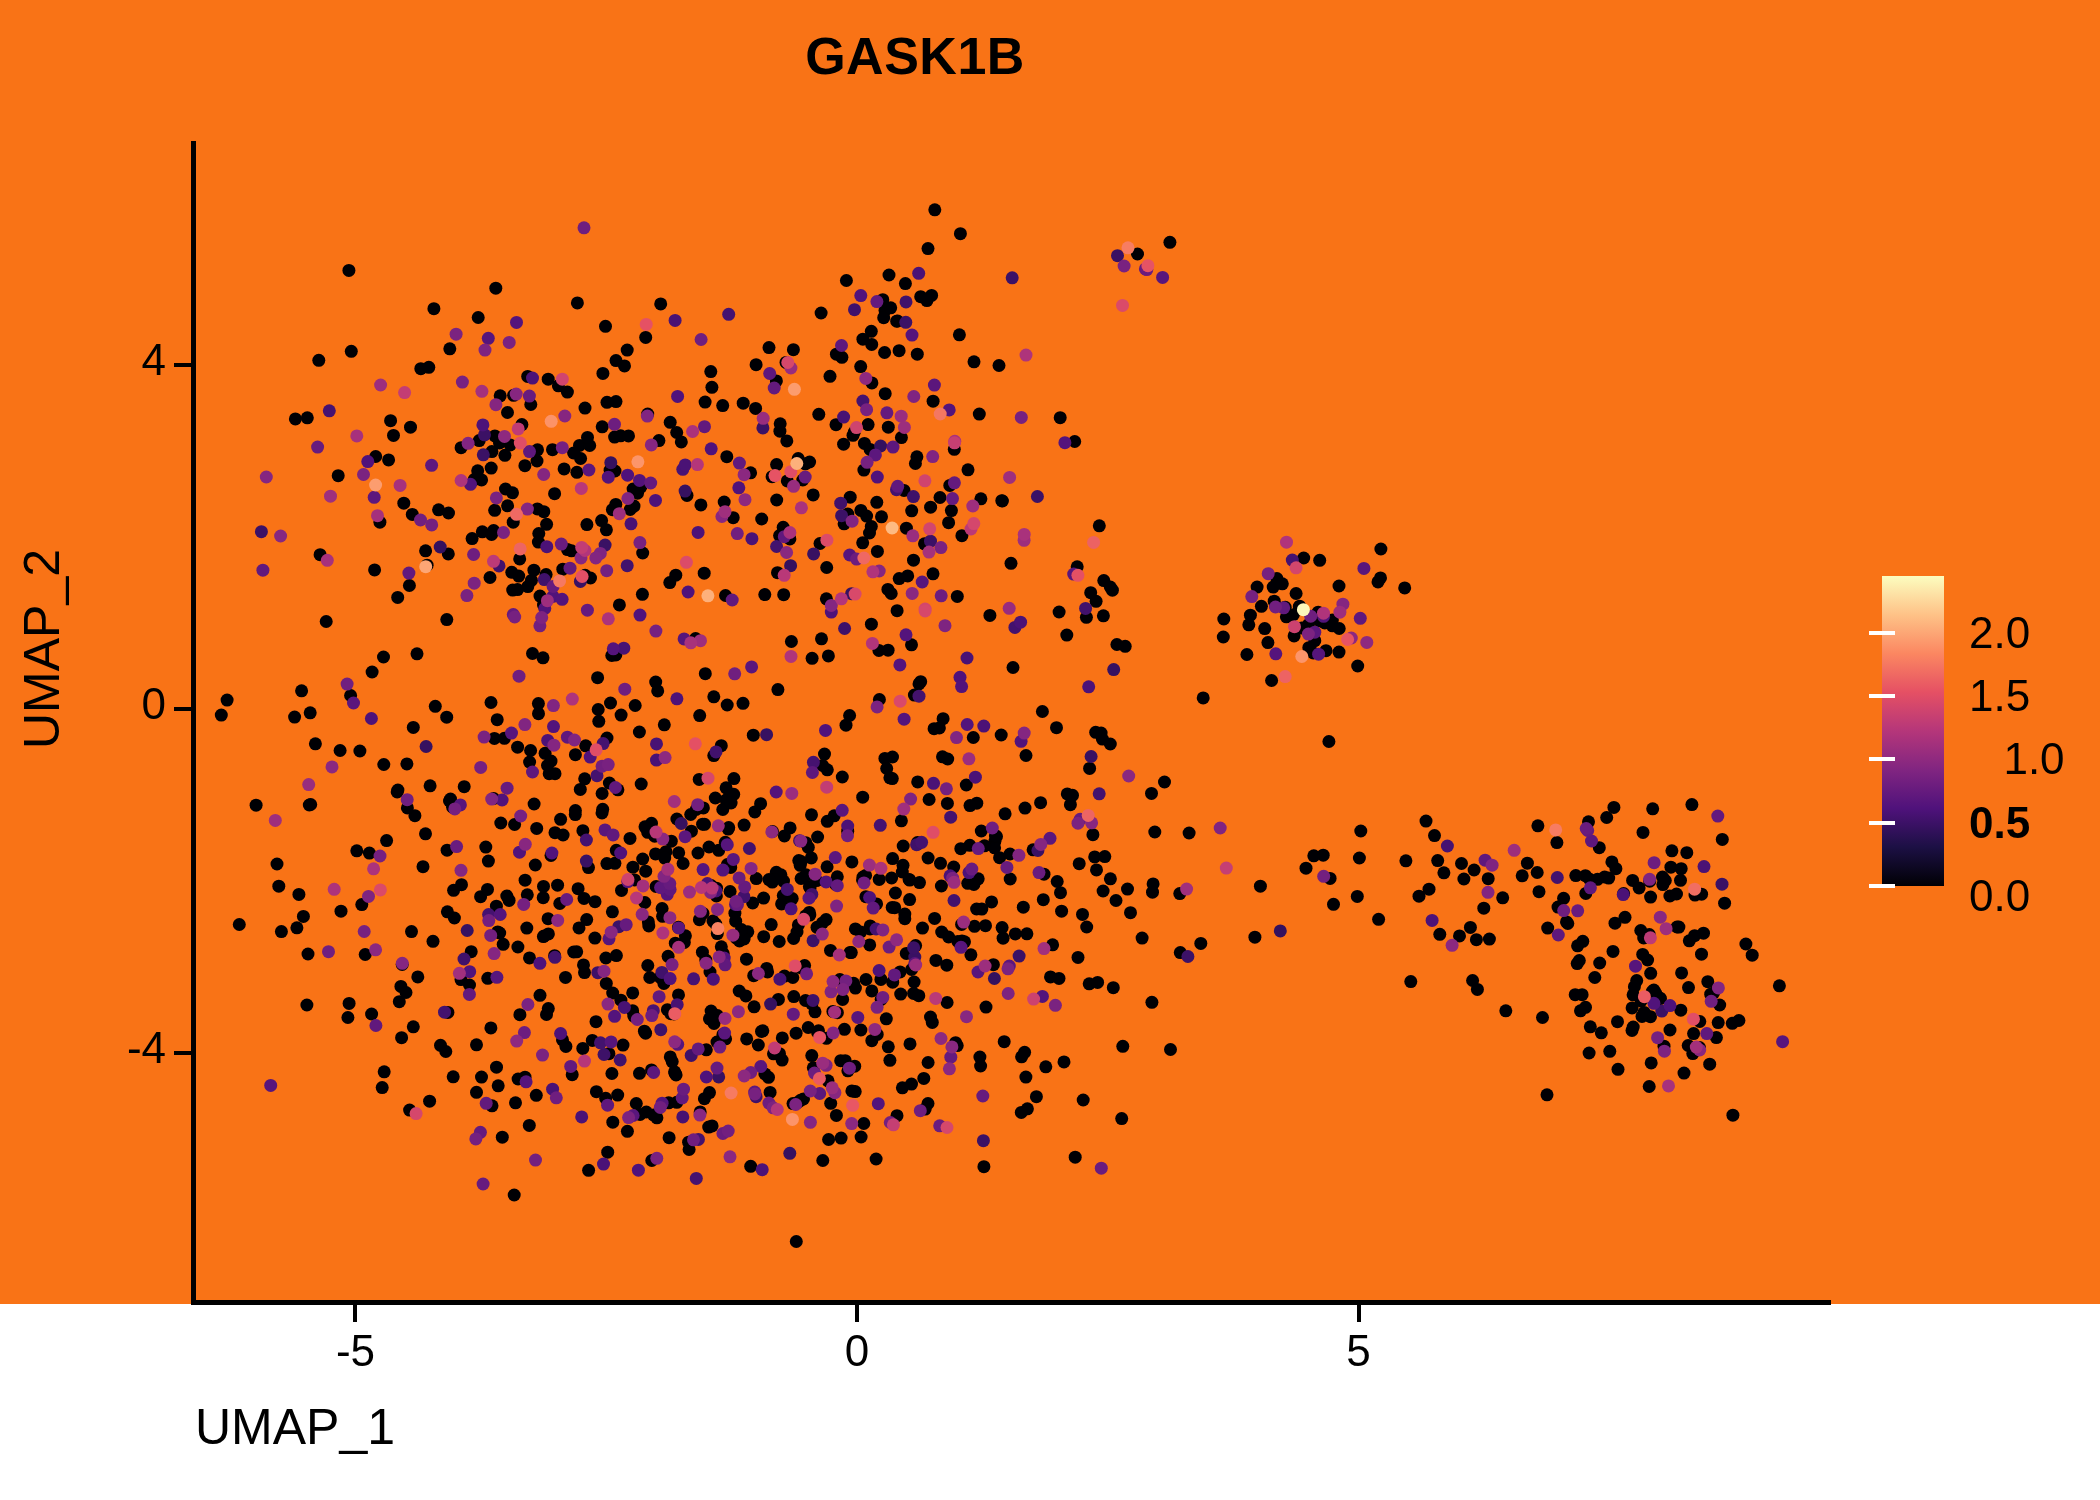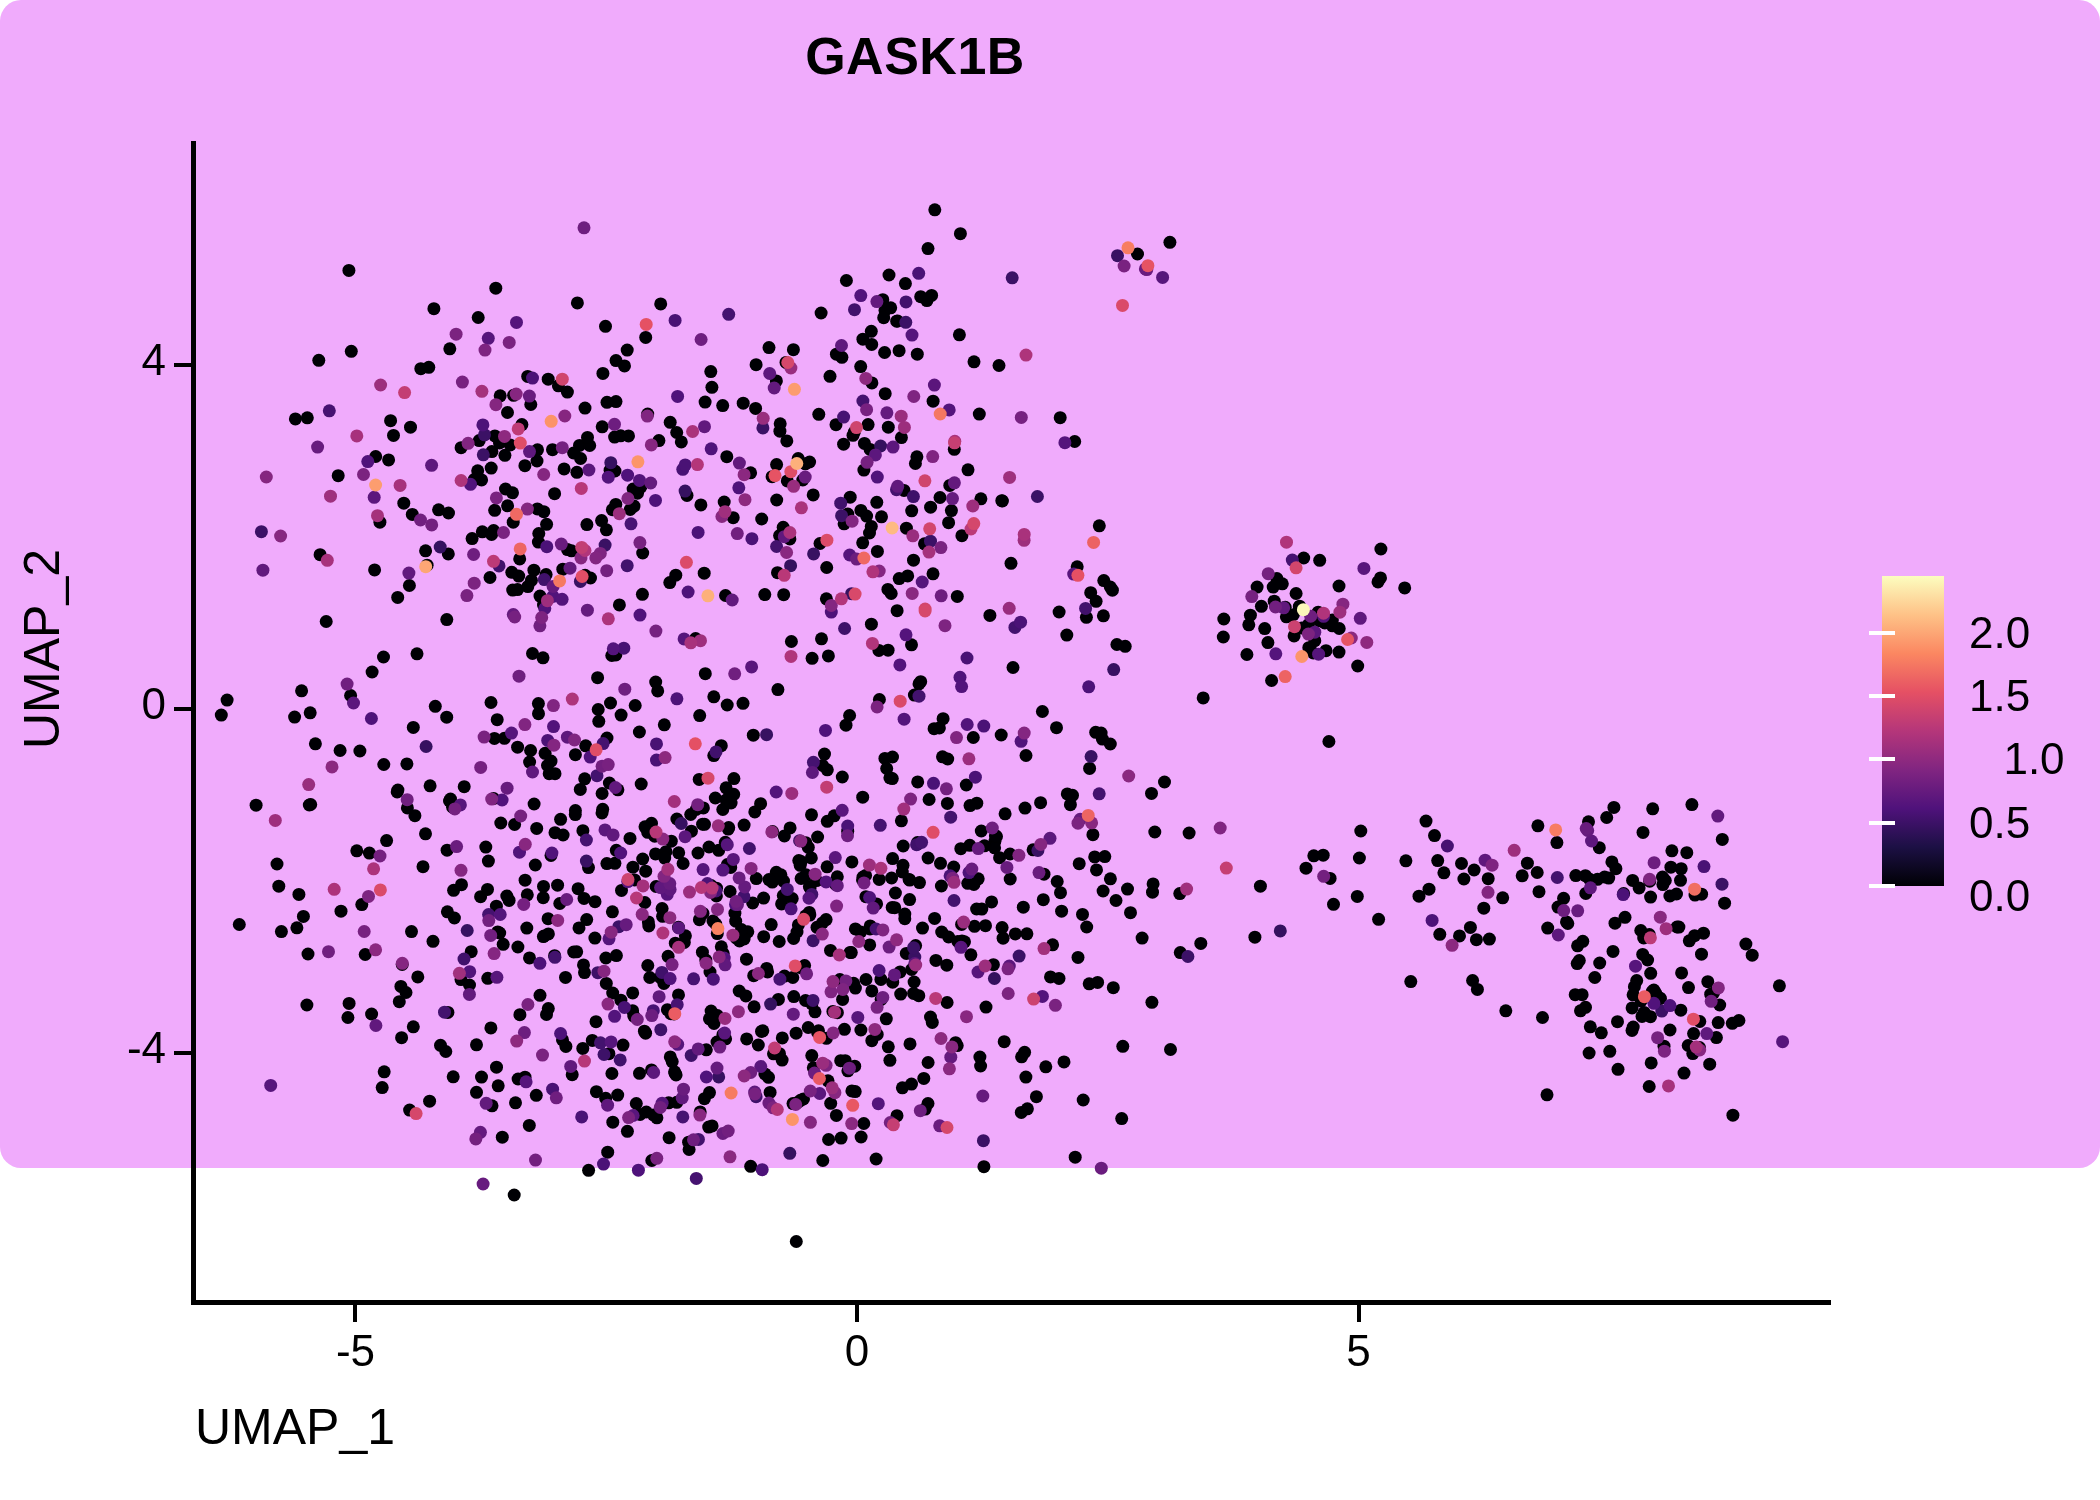--- a/index.html
+++ b/index.html
@@ -1,17 +1,17 @@
 <!DOCTYPE html>
 <html><head>
 <meta charset="utf-8">
 <style>
   html,body{margin:0;padding:0;background:#ffffff;}
   body{width:2100px;height:1500px;font-family:"Liberation Sans",sans-serif;overflow:hidden;}
-  #root{position:relative;width:2100px;height:1168px;background:#f0abfc;border-radius:21px;}
+  #root{position:relative;width:2100px;height:1304px;background:#f97316;}
 
   #plot-title{
     position:absolute; left:0; top:26px; width:1830px;
     text-align:center; font-size:52px; font-weight:bold; color:#000;
     font-family:"Liberation Sans",sans-serif; letter-spacing:0.5px;
   }
 
   #panel{ position:absolute; left:195px; top:141px; width:1635px; height:1161px; }
   #scatter-svg{ position:absolute; left:0; top:0; width:1635px; height:1161px; display:block;}
 
@@ -1898,18 +1898,18 @@
         <div class="legend-tick r" style="top: 181.469px;"></div>
         <div class="legend-tick l" style="top: 244.735px;"></div>
         <div class="legend-tick r" style="top: 244.735px;"></div>
         <div class="legend-tick l" style="top: 308px;"></div>
         <div class="legend-tick r" style="top: 308px;"></div>
       </div>
     <div id="legend-labels">
         <div class="legend-label" style="top: 56.9388px;">2.0</div>
         <div class="legend-label" style="top: 120.204px;">1.5</div>
         <div class="legend-label" style="top: 183.469px; text-align: center;">1.0</div>
-        <div class="legend-label" style="top: 246.735px;">0.5</div>
+        <div class="legend-label" style="top: 246.735px; font-weight: bold;">0.5</div>
         <div class="legend-label" style="top: 320px;">0.0</div>
       </div>
   </div>
 
 </div>
 
 </body></html>

